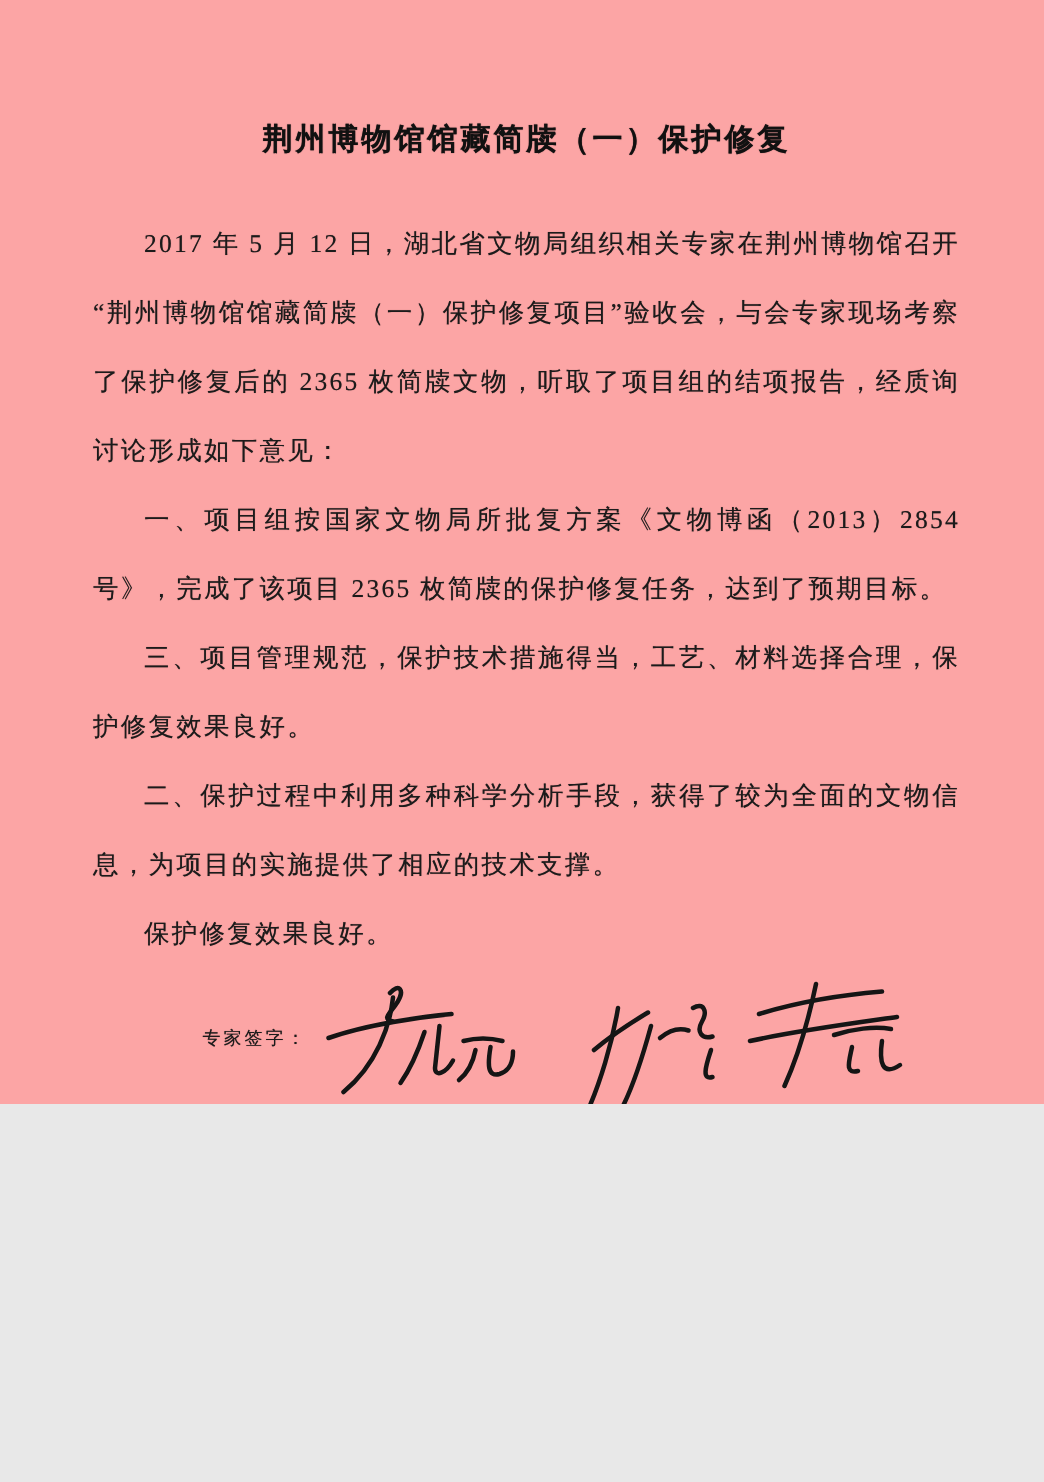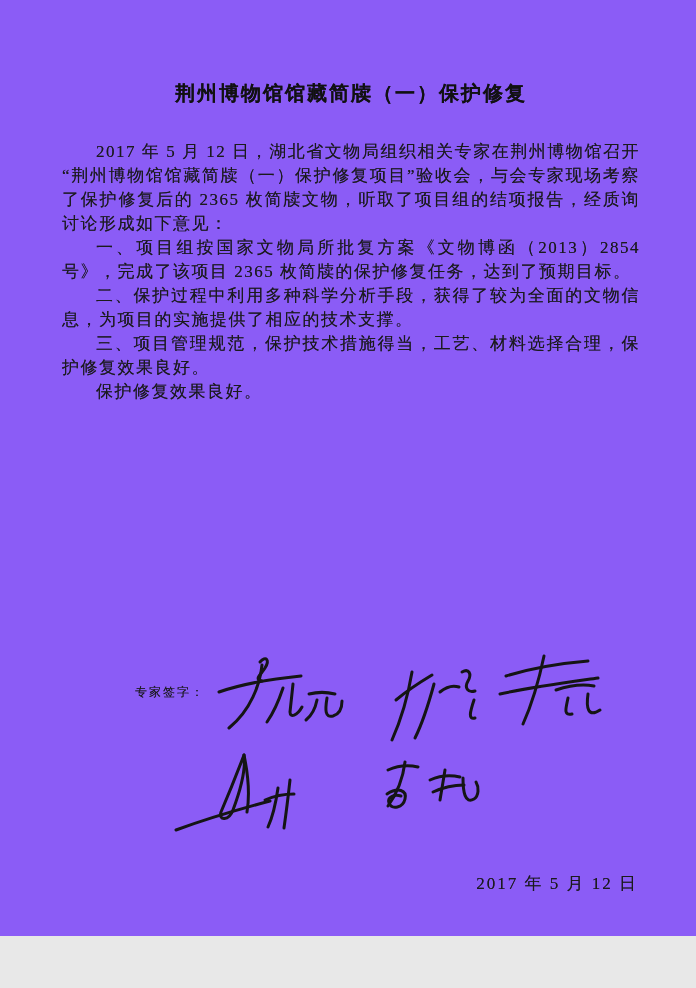--- a/index.html
+++ b/index.html
@@ -4,23 +4,23 @@
 <style>
   html, body {
     margin: 0;
     padding: 0;
     background: #e8e8e8;
     font-family: "Liberation Serif", "DejaVu Serif", serif;
   }
   .page {
     position: relative;
     width: 696px;
-    height: 936px;
+    height: 736px;
     margin: 0 auto;
-    background: #8b5cf6;
+    background: #fca5a5;
     overflow: hidden;
     color: #161616;
   }
   .content {
     position: absolute;
     left: 62px;
     right: 56px;
     top: 72px;
   }
   .doc-title {
@@ -32,21 +32,21 @@
     letter-spacing: 2px;
     color: #111;
     text-shadow: 0 0 0.6px rgba(0,0,0,0.75);
   }
   .doc-body {
     margin-top: 26px;
   }
   .body-p {
     margin: 0;
     font-size: 17px;
-    line-height: 24px;
+    line-height: 46px;
     text-align: justify;
     text-indent: 2em;
     letter-spacing: 1.5px;
     color: #1b1b1b;
     text-shadow: 0 0 0.5px rgba(0,0,0,0.55);
   }
   .signature-label {
     position: absolute;
     left: 135px;
     top: 684px;
@@ -89,22 +89,22 @@
 </head>
 <body>
 
 <div class="page">
   <div class="content">
     <h1 class="doc-title">荆州博物馆馆藏简牍（一）保护修复</h1>
 
     <div class="doc-body">
       <p class="body-p">2017 年 5 月 12 日，湖北省文物局组织相关专家在荆州博物馆召开“荆州博物馆馆藏简牍（一）保护修复项目”验收会，与会专家现场考察了保护修复后的 2365 枚简牍文物，听取了项目组的结项报告，经质询讨论形成如下意见：</p>
       <p class="body-p">一、项目组按国家文物局所批复方案《文物博函（2013）2854 号》，完成了该项目 2365 枚简牍的保护修复任务，达到了预期目标。</p>
+      <p class="body-p">三、项目管理规范，保护技术措施得当，工艺、材料选择合理，保护修复效果良好。</p>
       <p class="body-p">二、保护过程中利用多种科学分析手段，获得了较为全面的文物信息，为项目的实施提供了相应的技术支撑。</p>
-      <p class="body-p">三、项目管理规范，保护技术措施得当，工艺、材料选择合理，保护修复效果良好。</p>
       <p class="body-p">保护修复效果良好。</p>
     </div>
   </div>
 
   <div class="signature-label">专家签字：</div>
 
   <div class="sig sig-1">
     <svg viewBox="0 0 145 95" aria-hidden="true">
       <path d="M57,10 C63,3 67,8 62,16 C57,24 51,27 59,29"></path>
       <path d="M16,40 C42,31 78,26 98,24"></path>

